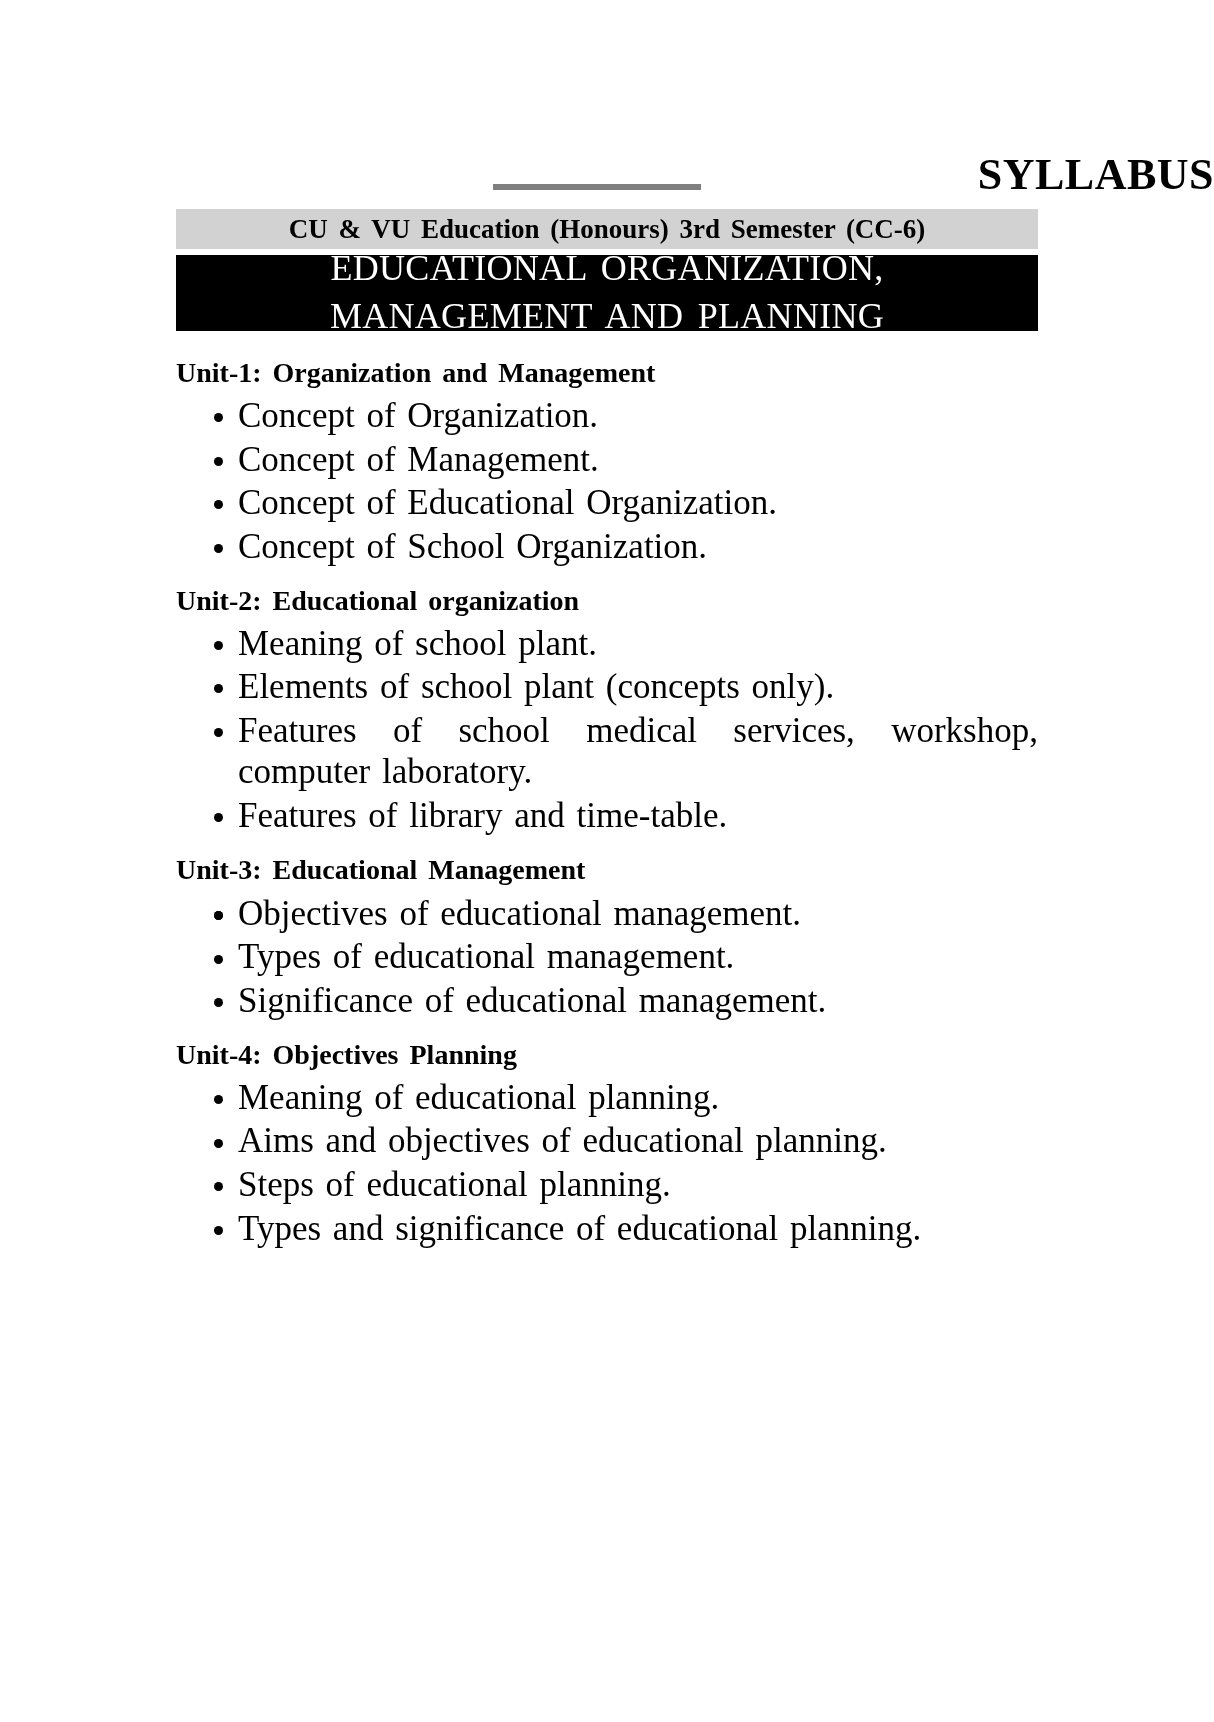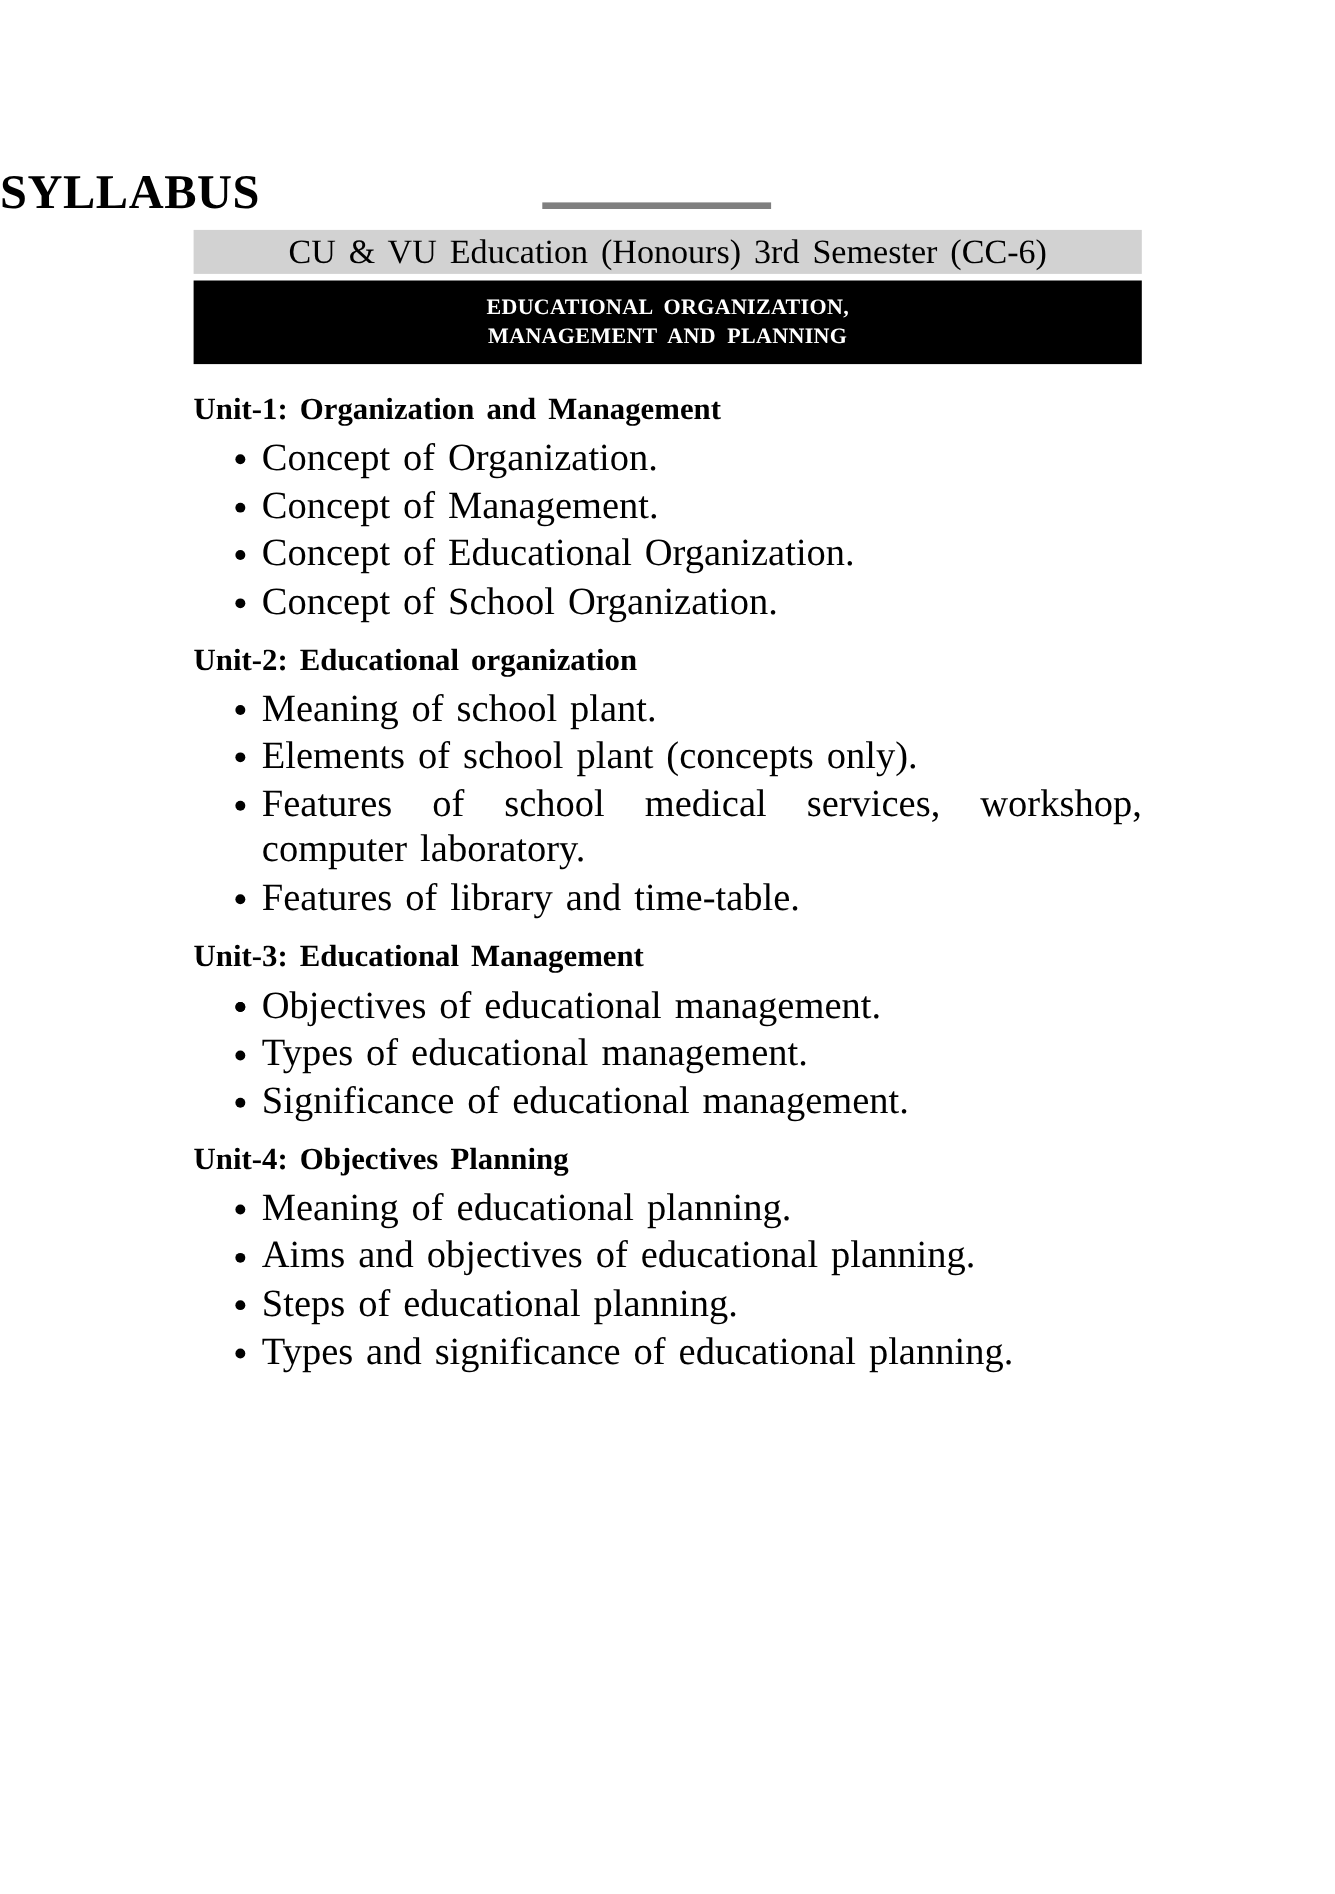--- a/index.html
+++ b/index.html
@@ -22,21 +22,21 @@
     height: 1722px;
     background: #ffffff;
   }
 
   
   .doc-title {
     position: absolute;
     left: 0;
     top: 124px;
     width: 1214px;
-    text-align: left;
+    text-align: right;
     font-size: 44px;
     font-weight: bold;
     letter-spacing: 0.5px;
     line-height: 1;
   }
   .title-rule {
     position: absolute;
     left: 493px;
     top: 184px;
     width: 208px;
@@ -50,43 +50,43 @@
     left: 176px;
     top: 209px;
     width: 862px;
     height: 40px;
     background: #d2d2d2;
     display: flex;
     align-items: center;
     justify-content: center;
   }
   .course-bar-text {
-    font-size: 31px;
-    font-weight: normal;
+    font-size: 27px;
+    font-weight: bold;
     word-spacing: 4px;
     white-space: nowrap;
   }
 
   
   .subject-bar {
     position: absolute;
     left: 176px;
     top: 255px;
     width: 862px;
     height: 76px;
     background: #000000;
     color: #ffffff;
     display: flex;
     flex-direction: column;
     align-items: center;
     justify-content: center;
   }
   .subject-line {
-    font-size: 20px;
-    font-weight: bold;
+    font-size: 36px;
+    font-weight: normal;
     line-height: 1.33;
     white-space: nowrap;
     word-spacing: 5px;
     letter-spacing: 0.3px;
   }
 
   
   .content {
     position: absolute;
     left: 176px;

